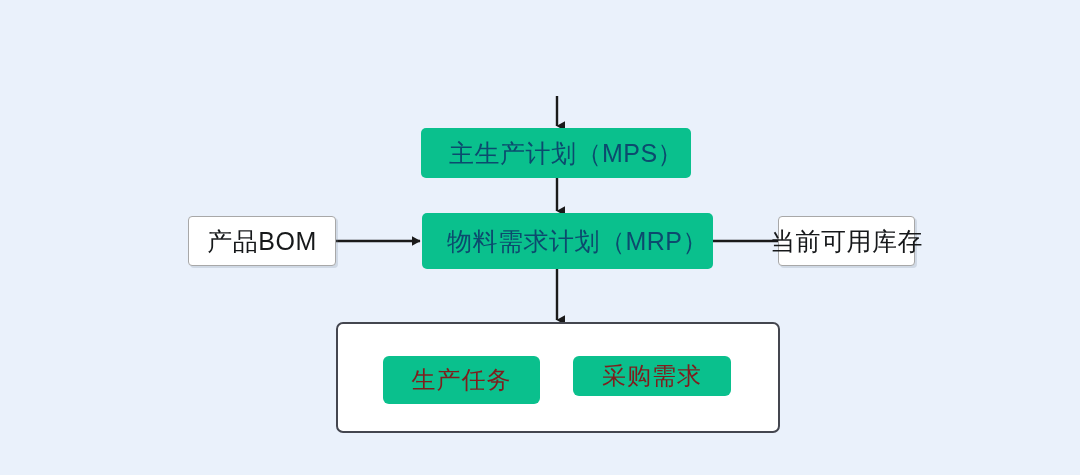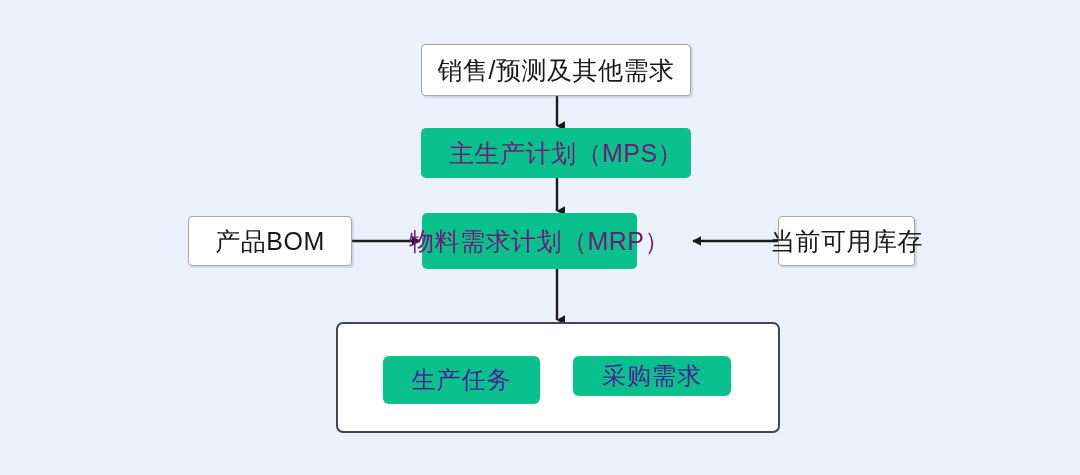--- a/index.html
+++ b/index.html
@@ -40,51 +40,51 @@
     border: 1px solid #a8a8a8;
     border-radius: 4px;
     color: #16181a;
     font-size: 25px;
     letter-spacing: 0.5px;
     box-shadow: 2px 2px 0 rgba(120,130,150,0.22);
   }
   .node-accent {
     background: #0ac08d;
     border-radius: 5px;
-    color: #701a75;
+    color: #0c4a6e;
     font-size: 25px;
     letter-spacing: 0.5px;
     padding-left: 20px;
   }
   .group-box {
     position: absolute;
     box-sizing: border-box;
     background: #ffffff;
     border: 2px solid #44464f;
     border-radius: 7px;
   }
   .chip {
     position: absolute;
     box-sizing: border-box;
     display: flex;
     align-items: center;
     justify-content: center;
     background: #0ac08d;
     border-radius: 6px;
-    color: #4c1d95;
+    color: #7f1d1d;
     font-size: 24px;
     letter-spacing: 1px;
     white-space: nowrap;
   }
 
   
   #node-demand   { left: 421px; top: 44px;  width: 270px; height: 52px; }
   #node-mps      { left: 421px; top: 128px; width: 270px; height: 50px; }
-  #node-mrp      { left: 422px; top: 213px; width: 215px; height: 56px; }
-  #node-bom      { left: 188px; top: 216px; width: 164px; height: 50px; }
+  #node-mrp      { left: 422px; top: 213px; width: 291px; height: 56px; }
+  #node-bom      { left: 188px; top: 216px; width: 148px; height: 50px; }
   #node-stock    { left: 778px; top: 216px; width: 137px; height: 50px; }
   #group-outputs { left: 336px; top: 322px; width: 444px; height: 111px; }
   #chip-prod     { left: 383px; top: 356px; width: 157px; height: 48px; }
   #chip-purchase { left: 573px; top: 356px; width: 158px; height: 40px; }
 </style>
 </head>
 <body>
 
 <div id="canvas">
 
@@ -105,23 +105,20 @@
 
     <line x1="557" y1="178" x2="557" y2="211" stroke="#1a1a1a" stroke-width="2.4" marker-end="url(#arrow-down)"></line>
 
     <line x1="336" y1="241" x2="420" y2="241" stroke="#1a1a1a" stroke-width="2.4" marker-end="url(#arrow-right)"></line>
 
     <line x1="778" y1="241" x2="693" y2="241" stroke="#1a1a1a" stroke-width="2.4" marker-end="url(#arrow-left)"></line>
 
     <line x1="557" y1="269" x2="557" y2="320" stroke="#1a1a1a" stroke-width="2.4" marker-end="url(#arrow-down)"></line>
   </svg>
 
-  <div id="node-demand" class="node node-plain">
-    <span>销售/预测及其他需求</span>
-  </div>
 
   <div id="node-mps" class="node node-accent">
     <span>主生产计划（MPS）</span>
   </div>
 
   <div id="node-mrp" class="node node-accent">
     <span>物料需求计划（MRP）</span>
   </div>
 
   <div id="node-bom" class="node node-plain">

